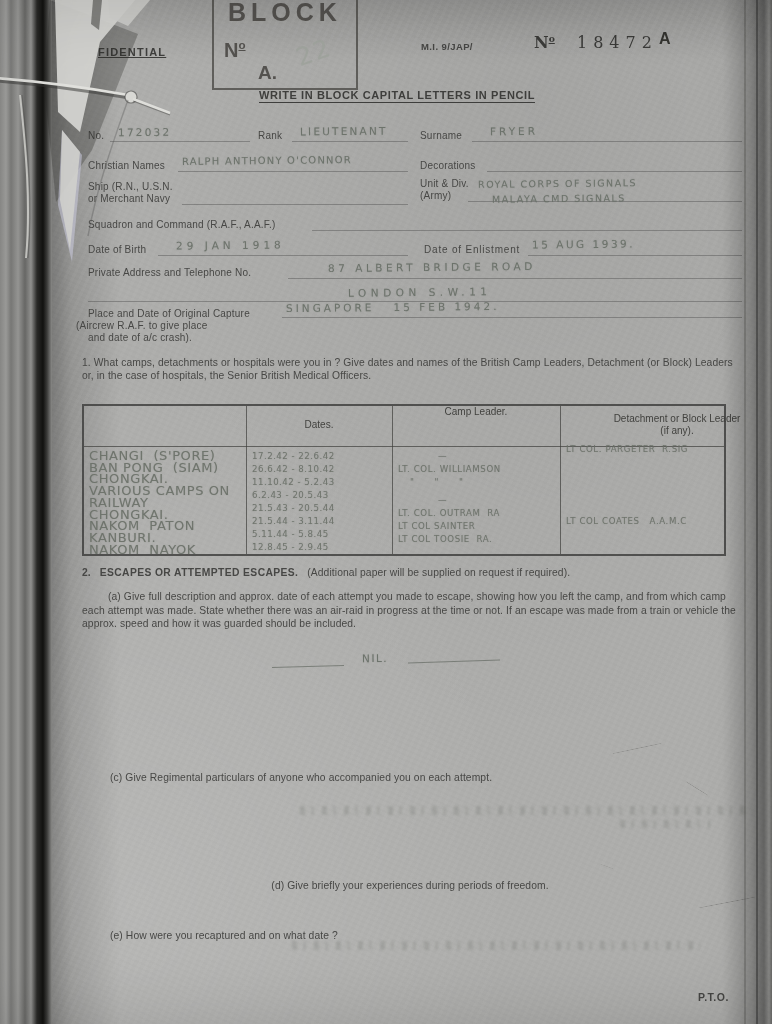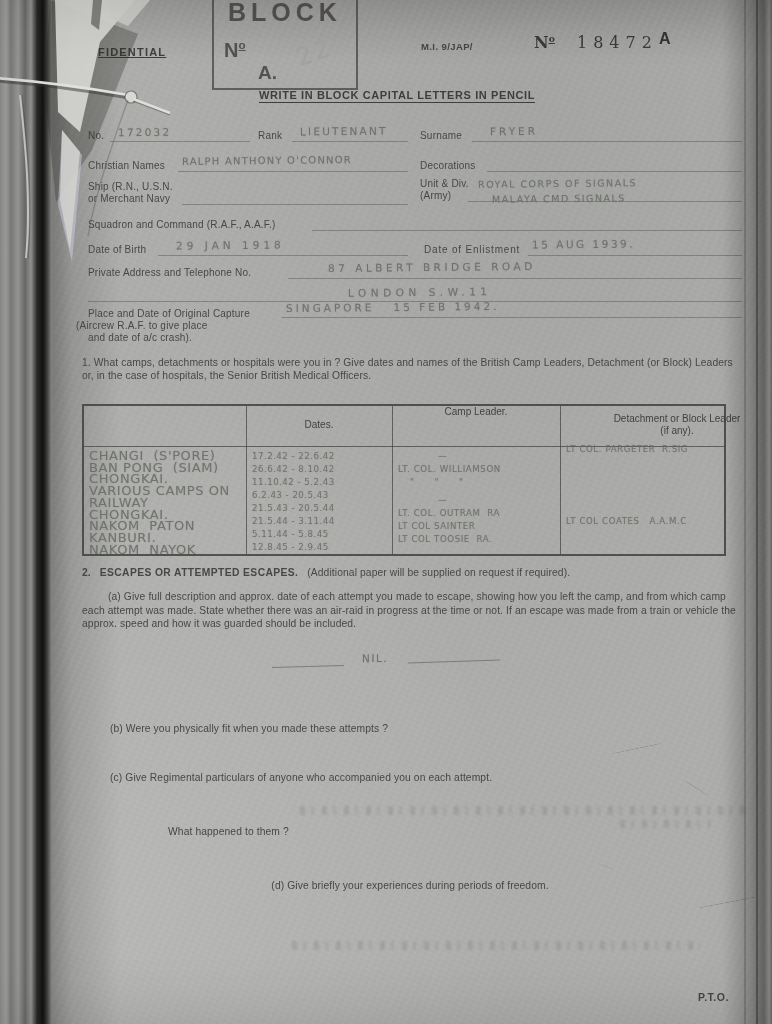--- a/index.html
+++ b/index.html
@@ -195,24 +195,23 @@
     <span style="font-weight:bold;">2.</span>&nbsp;&nbsp;
     <span style="font-weight:bold;letter-spacing:.4px;">ESCAPES OR ATTEMPTED ESCAPES.</span>&nbsp;&nbsp;
     <span>(Additional paper will be supplied on request if required).</span>
   </div>
   <div class="para" style="left:82px;top:590px;width:664px;text-indent:26px;line-height:13.5px;">(a)   Give full description and approx. date of each attempt you made to escape, showing how you left the camp, and from which camp each attempt was made.   State whether there was an air-raid in progress at the time or not.   If an escape was made from a train or vehicle the approx. speed and how it was guarded should be included.</div>
 
   <div class="nil-dash" style="left:272px;top:666px;width:72px;transform:rotate(-1.5deg);"></div>
   <div class="hw" style="left:362px;top:652px;letter-spacing:1.5px;">NIL.</div>
   <div class="nil-dash" style="left:408px;top:661px;width:92px;transform:rotate(-2deg);"></div>
 
-  <div class="para" style="left:110px;top:722px;width:600px;">(b)   Were you physically fit when you made these attempts ?</div>
   <div class="para" style="left:110px;top:771px;width:620px;">(c)   Give Regimental particulars of anyone who accompanied you on each attempt.</div>
-  <div class="para" style="left:168px;top:825px;width:400px;">What happened to them ?</div>
   <div class="para" style="left:110px;top:879px;width:600px;text-align:center;">(d)   Give briefly your experiences during periods of freedom.</div>
+  <div class="para" style="left:110px;top:929px;width:600px;">(e)   How were you recaptured and on what date ?</div>
 
   <div class="txt pto">P.T.O.</div>
 
   <div class="pencil-mark" style="left:612px;top:748px;width:50px;transform:rotate(-12deg);"></div>
   <div class="pencil-mark" style="left:684px;top:788px;width:26px;transform:rotate(32deg);"></div>
   <div class="pencil-mark" style="left:698px;top:902px;width:58px;transform:rotate(-11deg);"></div>
   <div class="pencil-mark" style="left:600px;top:866px;width:14px;transform:rotate(20deg);opacity:.5;"></div>
 
   <div class="show-through" style="left:300px;top:806px;width:452px;height:9px;"></div>
   <div class="show-through" style="left:620px;top:820px;width:90px;height:8px;"></div>

